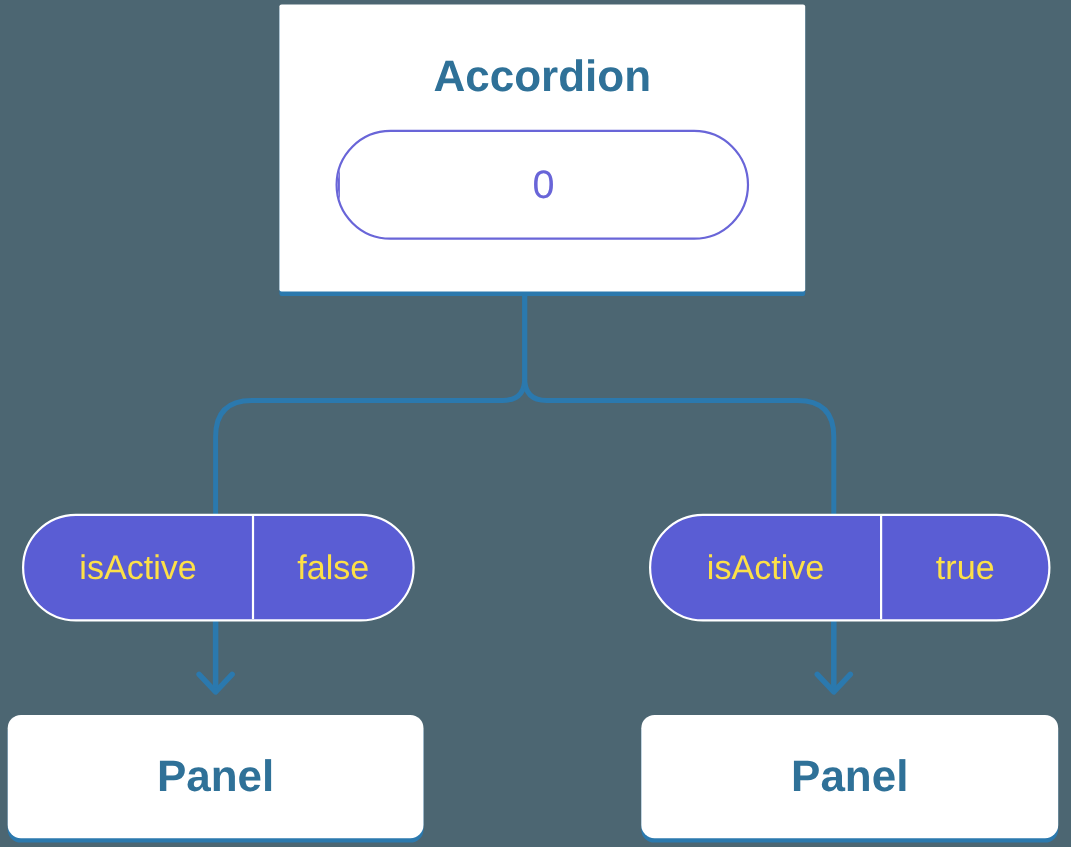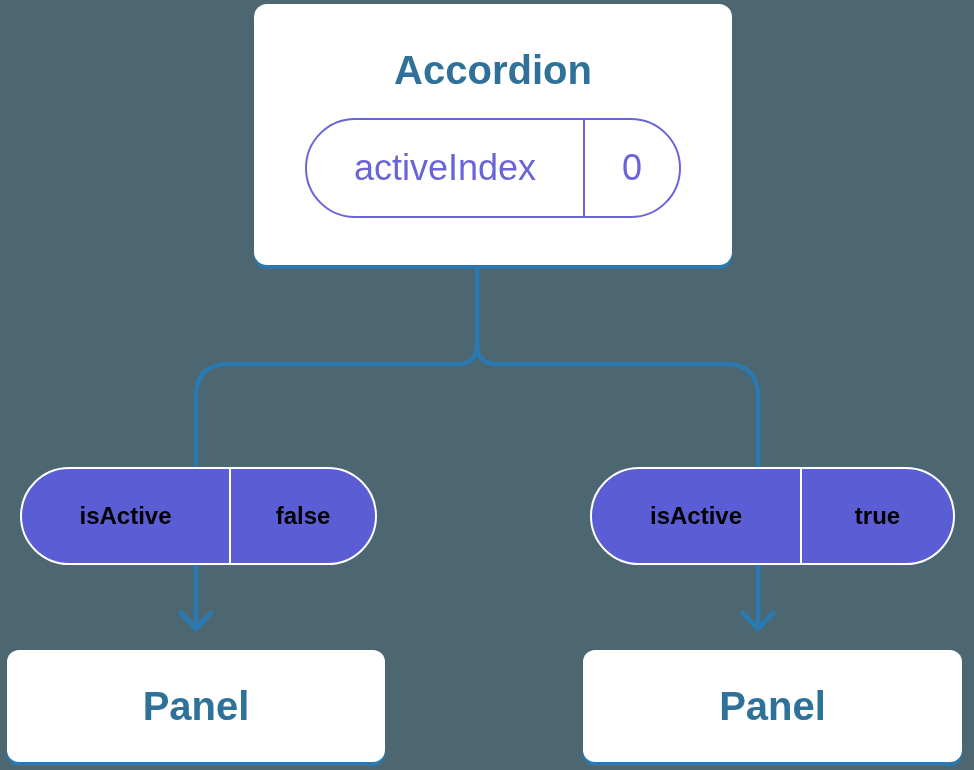--- a/index.html
+++ b/index.html
@@ -18,21 +18,21 @@
   .connectors {
     position: absolute;
     left: 0;
     top: 0;
     width: 974px;
     height: 770px;
   }
   .card {
     position: absolute;
     background: #ffffff;
-    border-radius: 13px;
+    border-radius: 2px;
     box-shadow: 0 4px 0 0 #2b79ae;
     box-sizing: border-box;
   }
   .root-card {
     left: 254px;
     top: 4px;
     width: 478px;
     height: 261px;
     display: flex;
     flex-direction: column;
@@ -80,23 +80,23 @@
     border: 2.5px solid #ffffff;
     border-radius: 49px;
     display: flex;
     align-items: stretch;
     overflow: hidden;
   }
   .prop-pill .seg {
     display: flex;
     align-items: center;
     justify-content: center;
-    color: #000000;
-    font-size: 24px;
-    font-weight: 700;
+    color: #fde047;
+    font-size: 31px;
+    font-weight: 400;
   }
   .prop-pill .seg.value { flex: 1; }
   .prop-pill .divider {
     width: 2px;
     background: #ffffff;
   }
   .prop-left {
     left: 20px;
     top: 467px;
     width: 357px;
@@ -131,21 +131,20 @@
       <path stroke-width="5" d="M 196 562 L 196 624"></path>
       <path stroke-width="5" d="M 181 613 L 196 629 L 211 613"></path>
       <path stroke-width="5" d="M 758 562 L 758 624"></path>
       <path stroke-width="5" d="M 743 613 L 758 629 L 773 613"></path>
     </g>
   </svg>
 
   <div class="card root-card">
     <div class="card-title">Accordion</div>
     <div class="state-pill">
-      <div class="seg name">activeIndex</div>
       <div class="divider"></div>
       <div class="seg value">0</div>
     </div>
   </div>
 
   <div class="prop-pill prop-left">
     <div class="seg name">isActive</div>
     <div class="divider"></div>
     <div class="seg value">false</div>
   </div>

